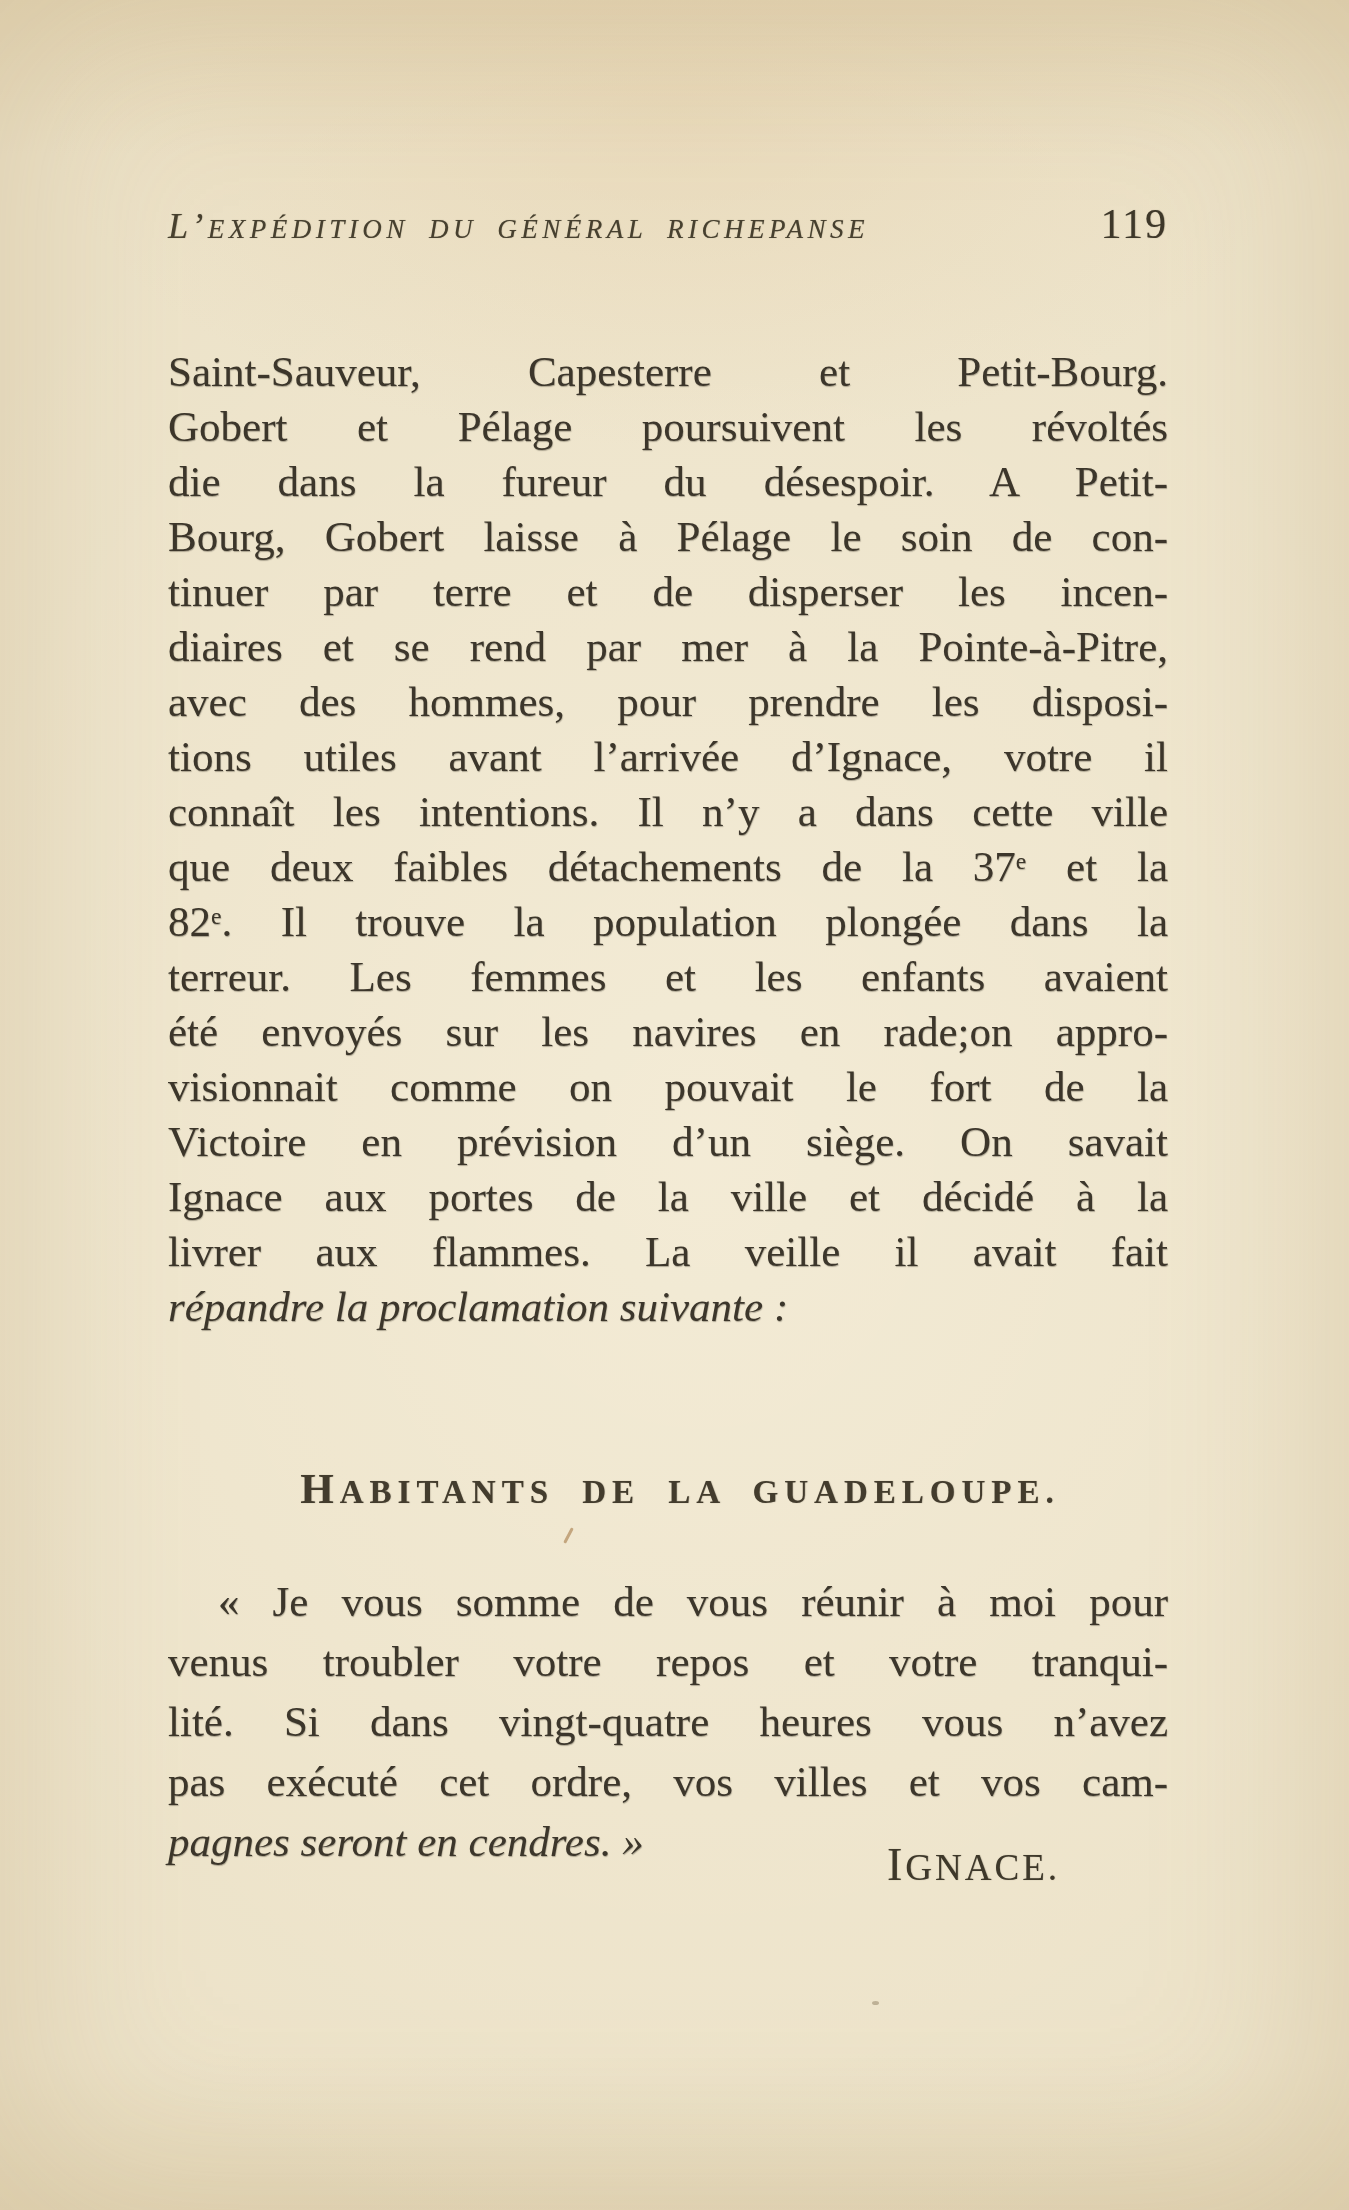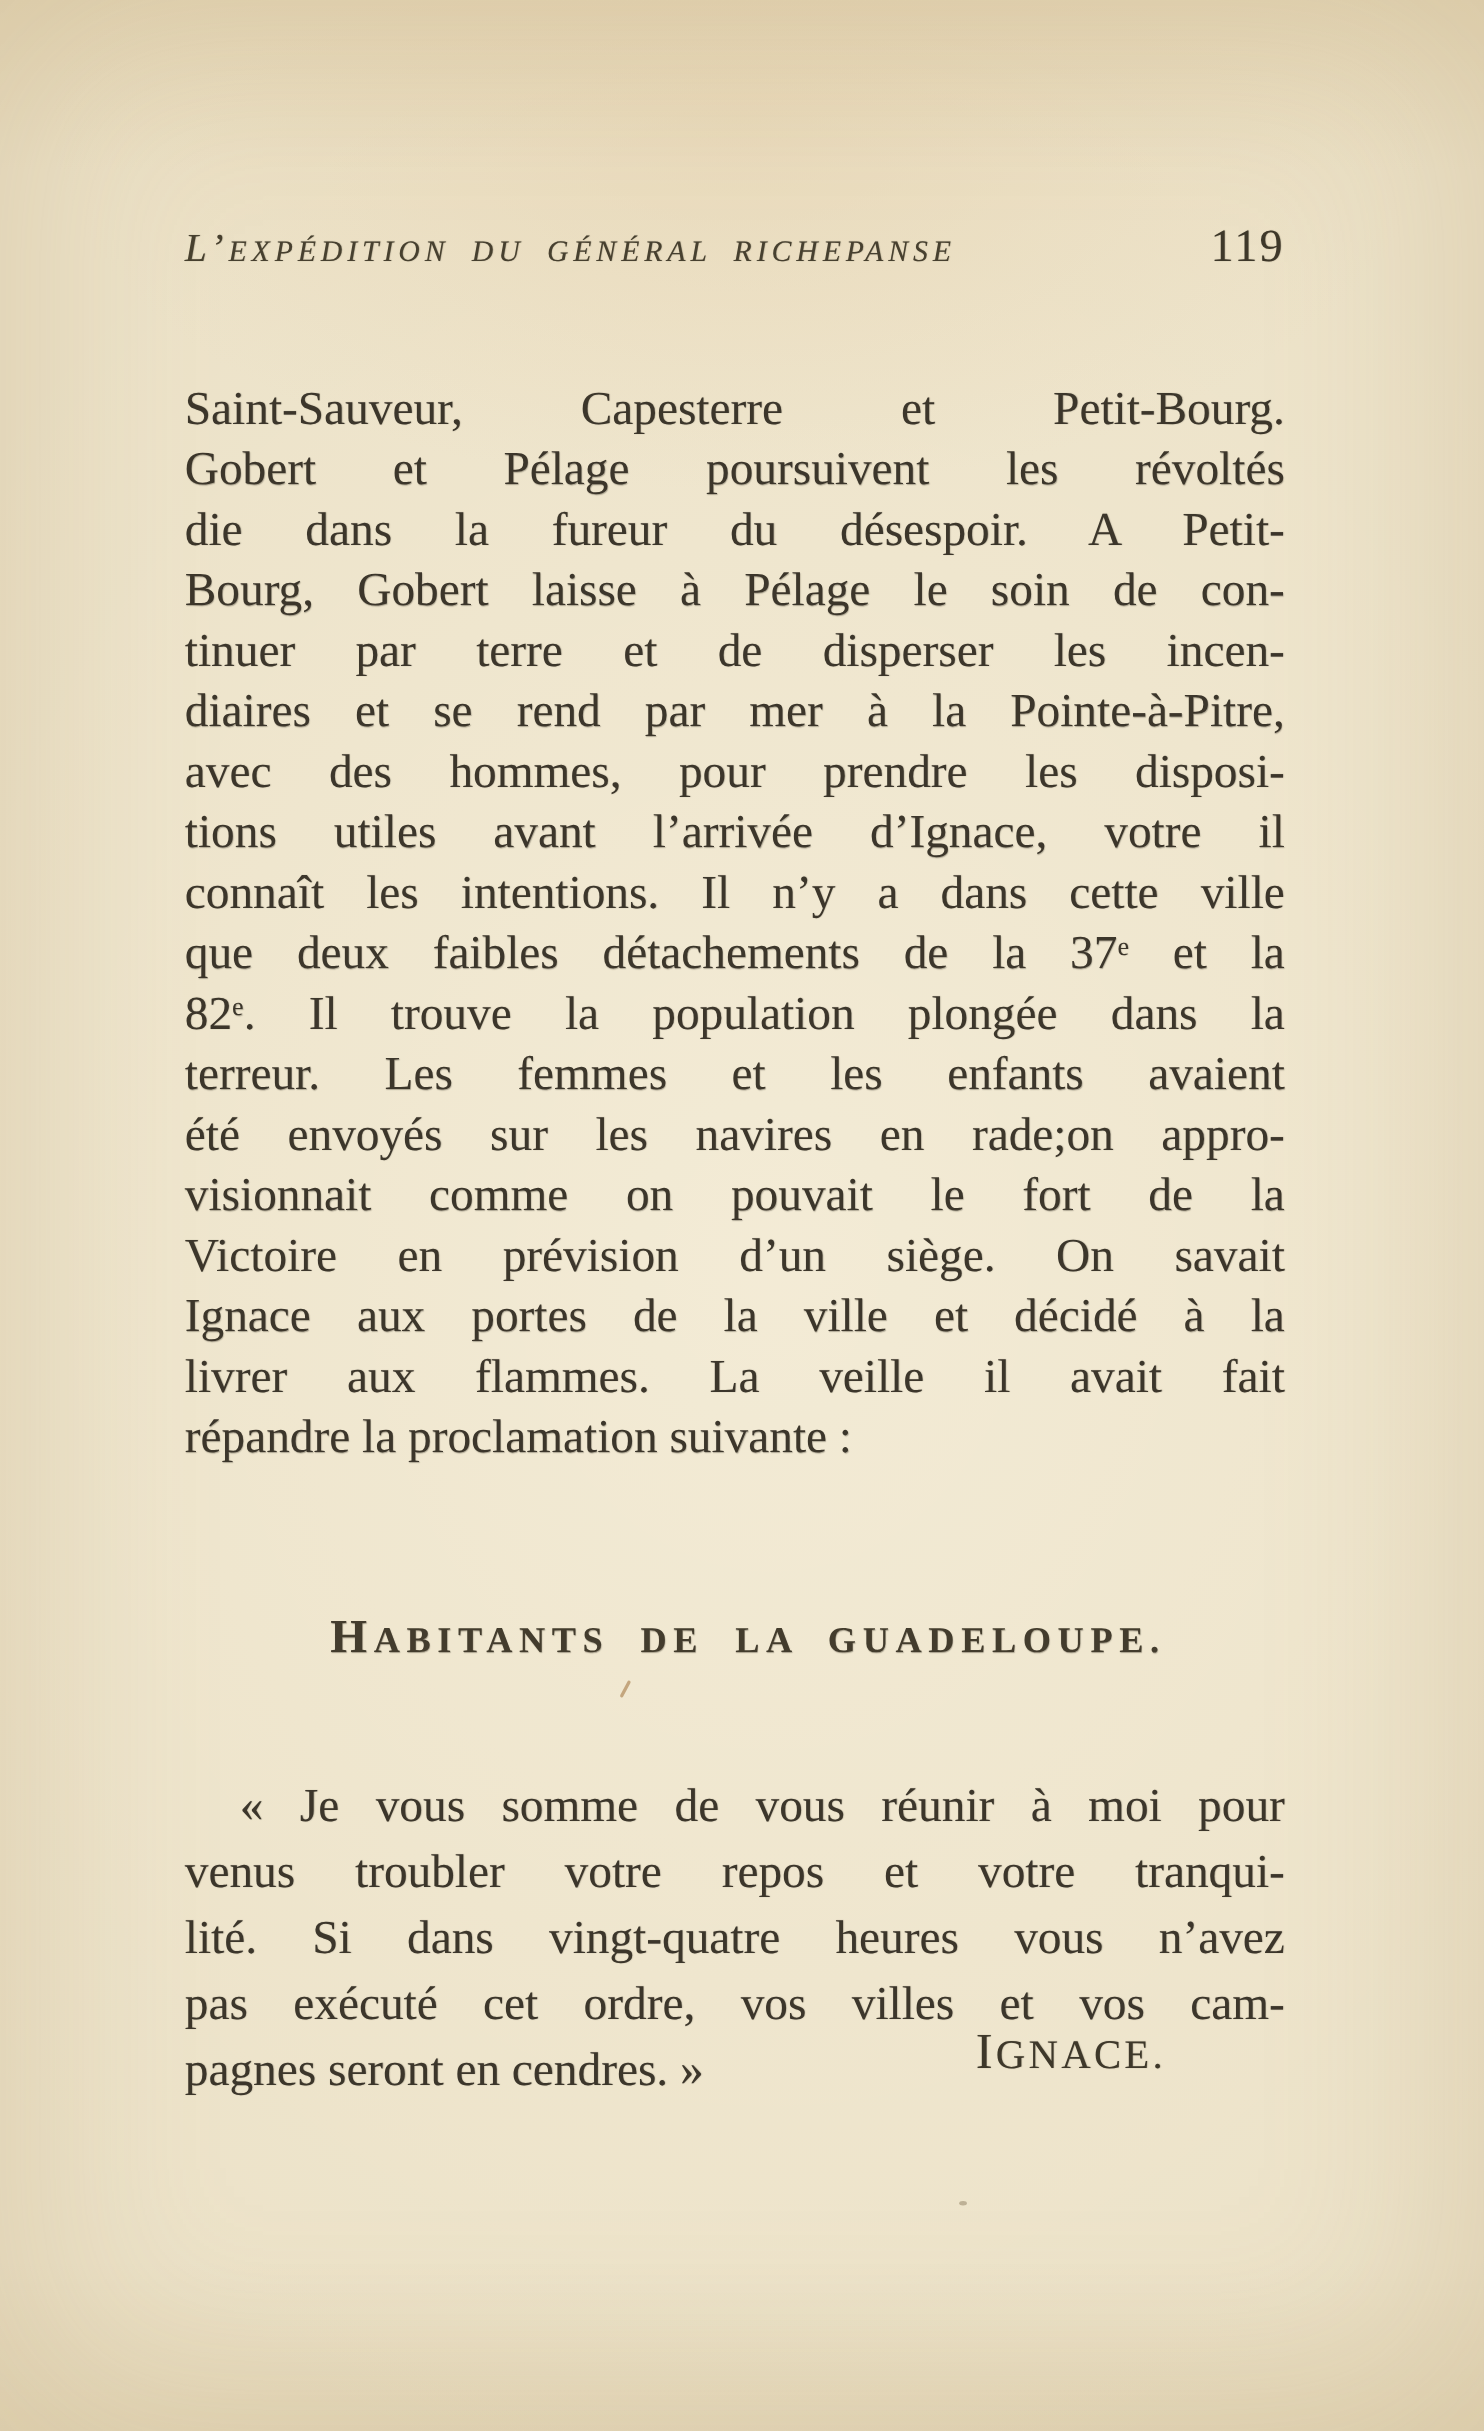--- a/index.html
+++ b/index.html
@@ -67,22 +67,22 @@
     font-size: 43px;
     text-shadow: 0.5px 0.5px 1px rgba(60,54,43,0.38);
   }
   .para-main   { top: 296px;  line-height: 55px; margin-top: 48px; }
   .para-procl  { top: 1572px; line-height: 60px; }
   .line {
     text-align: justify;
     text-align-last: justify;
     white-space: normal;
   }
-  .line:last-child { text-align-last: left; }
-  .para-procl .line:first-child { text-indent: 50px; margin-top: 40px; }
+  .line:last-child { text-align-last: left; font-style: italic; }
+  .para-procl .line:first-child { text-indent: 50px; }
   .line sup {
     font-size: 0.55em;
     vertical-align: baseline;
     position: relative;
     top: -0.5em;
     line-height: 0;
   }
 
   
   .procl-heading {

